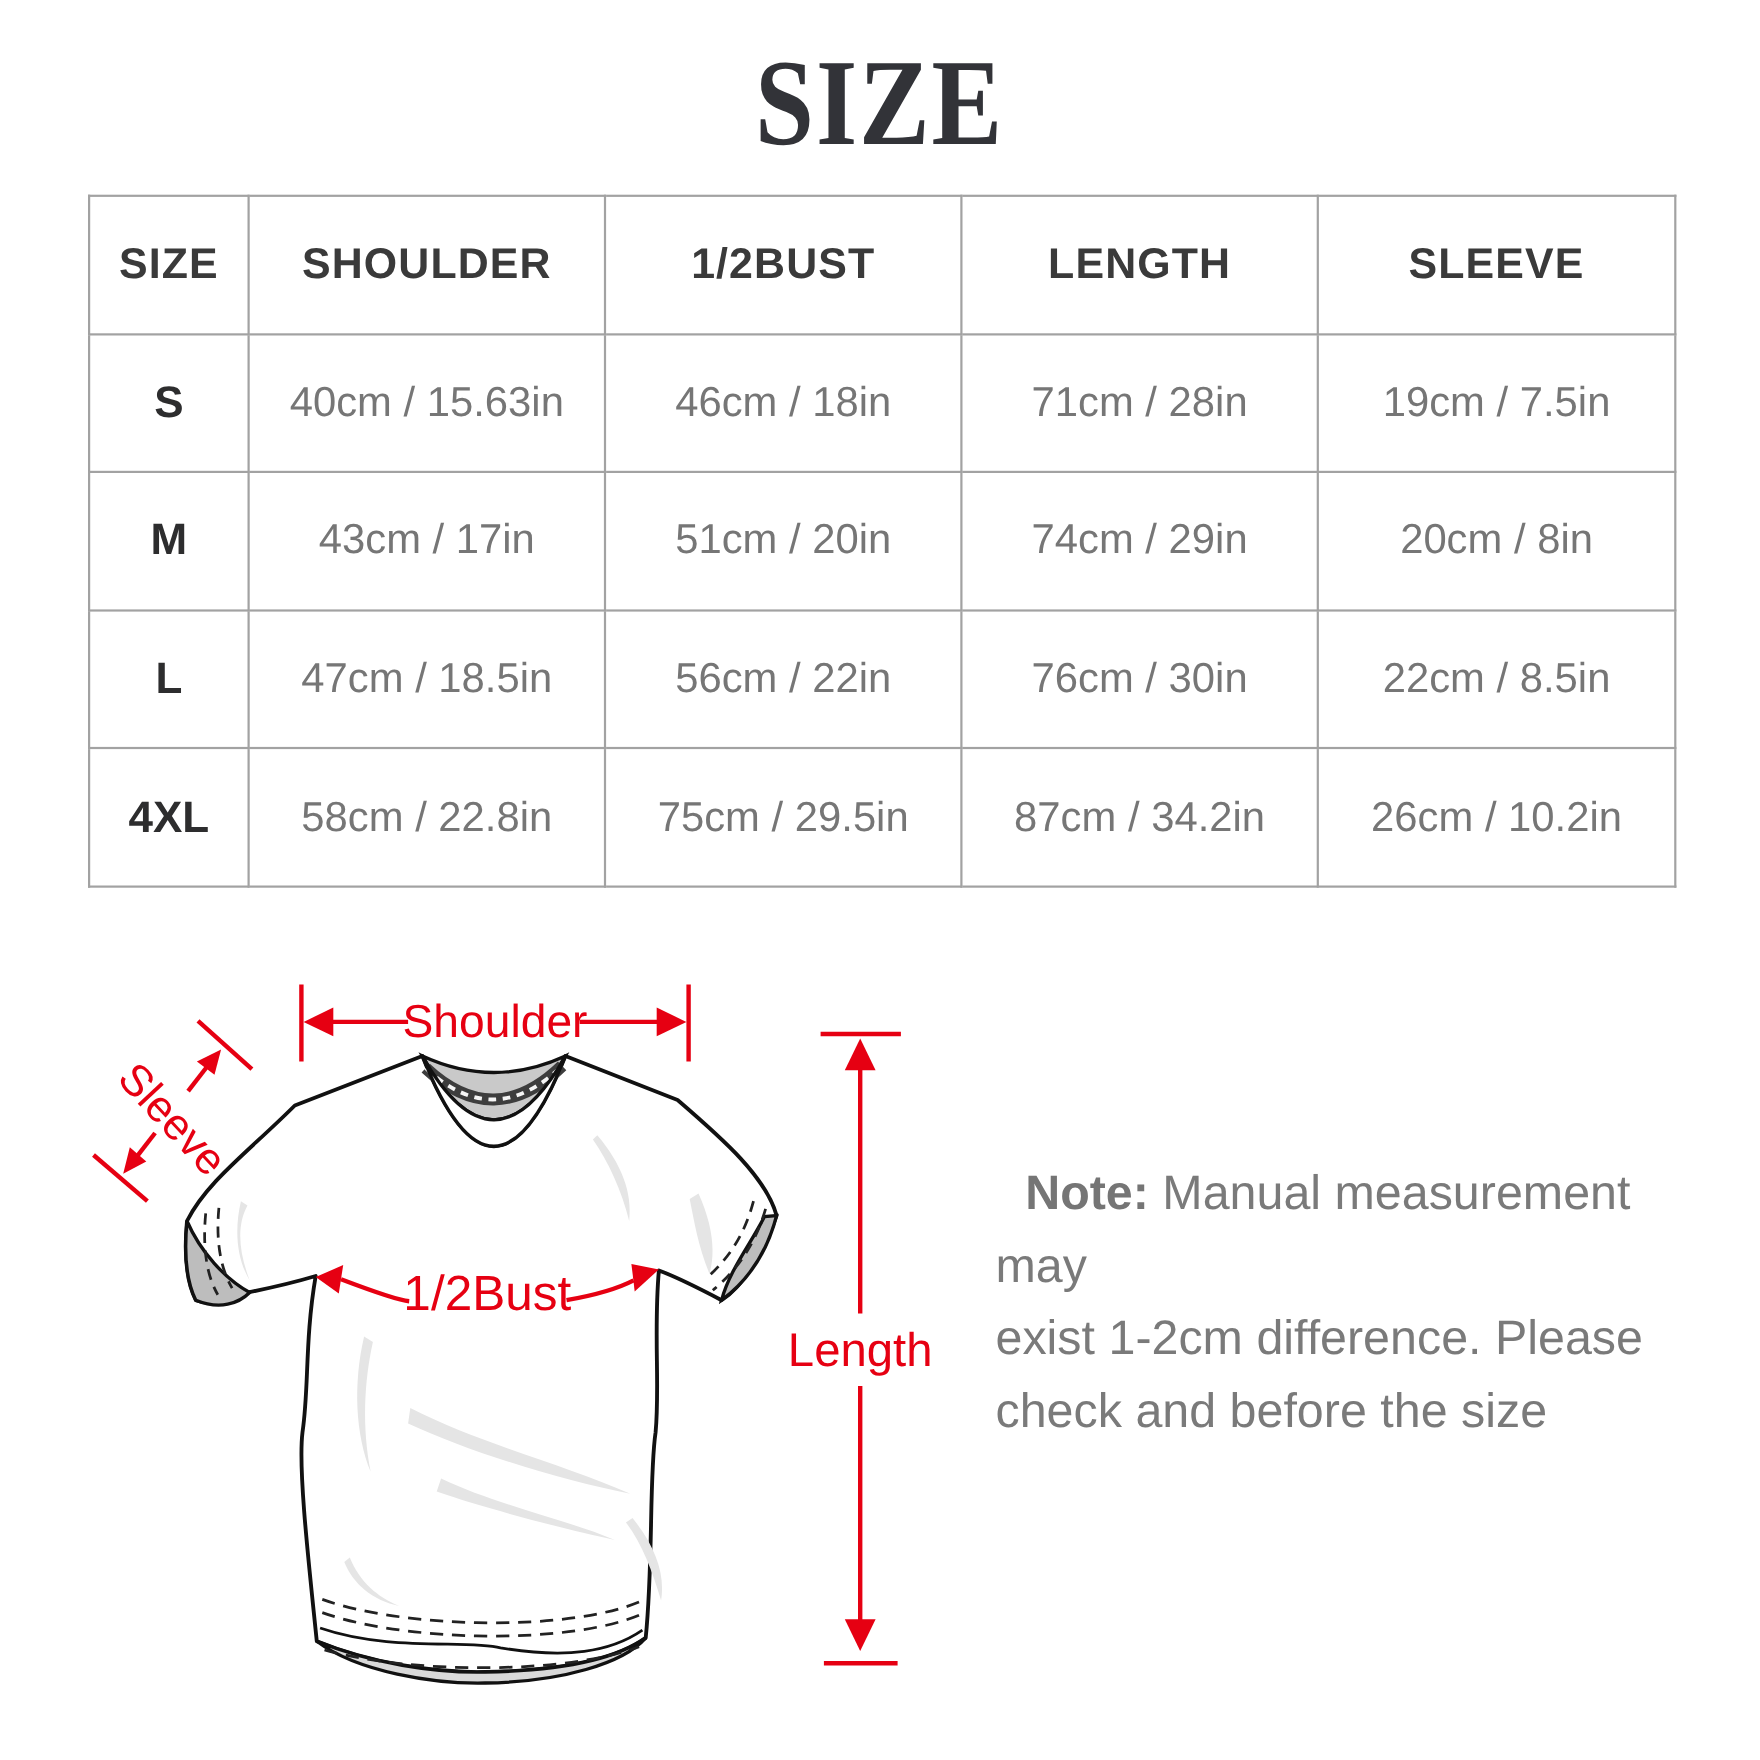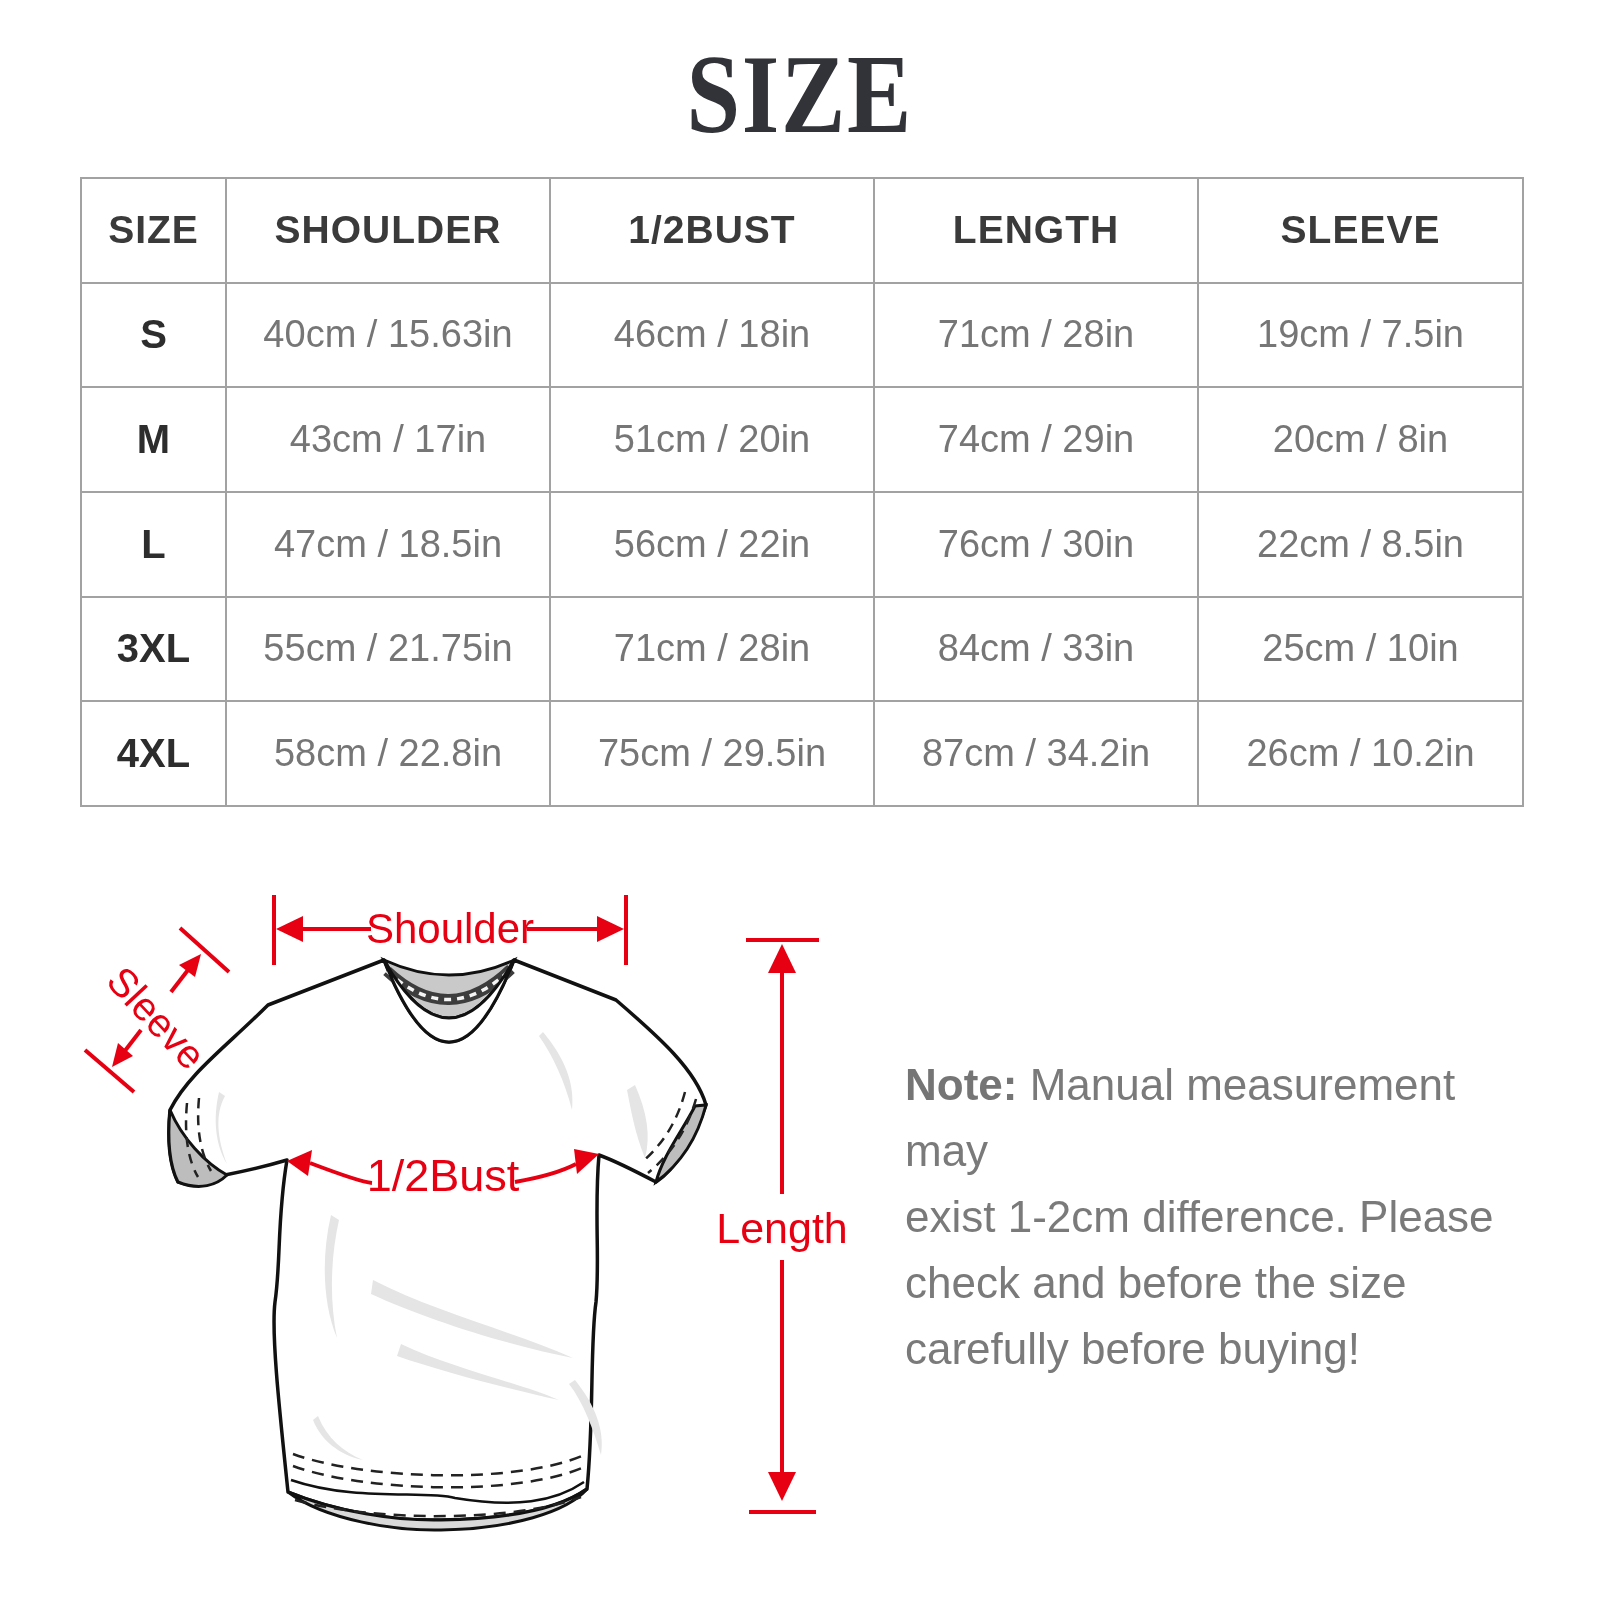--- a/index.html
+++ b/index.html
@@ -28,21 +28,21 @@
   .d-label{position:absolute;color:#e60012;white-space:nowrap;
            transform:translate(-50%,-50%);font-weight:normal;}
   .lbl-shoulder{left:375px;top:69px;font-size:42px;}
   .lbl-sleeve{left:81px;top:158px;font-size:40px;transform:translate(-50%,-50%) rotate(47deg);}
   .lbl-bust{left:368px;top:316px;font-size:45px;}
   .lbl-length{left:707px;top:368px;font-size:43px;}
 
   
   .note{position:absolute;left:905px;top:1052px;width:640px;
         font-size:44px;line-height:66px;color:#7a7a7a;}
-  .note b{font-weight:bold;color:#757575;}
+  .note b{font-weight:bold;color:#757575;margin-left:27px;}
 </style>
 </head>
 <body>
 
 <div class="title-wrap">
   <span class="title">SIZE</span>
 </div>
 
 <table class="size-table">
   <colgroup>
@@ -73,27 +73,20 @@
     <td class="val">51cm / 20in</td>
     <td class="val">74cm / 29in</td>
     <td class="val">20cm / 8in</td>
   </tr>
   <tr>
     <td class="sizecol">L</td>
     <td class="val">47cm / 18.5in</td>
     <td class="val">56cm / 22in</td>
     <td class="val">76cm / 30in</td>
     <td class="val">22cm / 8.5in</td>
-  </tr>
-  <tr>
-    <td class="sizecol">3XL</td>
-    <td class="val">55cm / 21.75in</td>
-    <td class="val">71cm / 28in</td>
-    <td class="val">84cm / 33in</td>
-    <td class="val">25cm / 10in</td>
   </tr>
   <tr>
     <td class="sizecol">4XL</td>
     <td class="val">58cm / 22.8in</td>
     <td class="val">75cm / 29.5in</td>
     <td class="val">87cm / 34.2in</td>
     <td class="val">26cm / 10.2in</td>
   </tr>
   </tbody>
 </table>
@@ -190,14 +183,13 @@
   <span class="d-label lbl-shoulder">Shoulder</span>
   <span class="d-label lbl-sleeve">Sleeve</span>
   <span class="d-label lbl-bust">1/2Bust</span>
   <span class="d-label lbl-length">Length</span>
 </div>
 
 <div class="note">
   <div><b>Note:</b><span> Manual measurement may</span></div>
   <div>exist 1-2cm difference. Please</div>
   <div>check and before the size</div>
-  <div>carefully before buying!</div>
 </div>
 
 </body></html>

